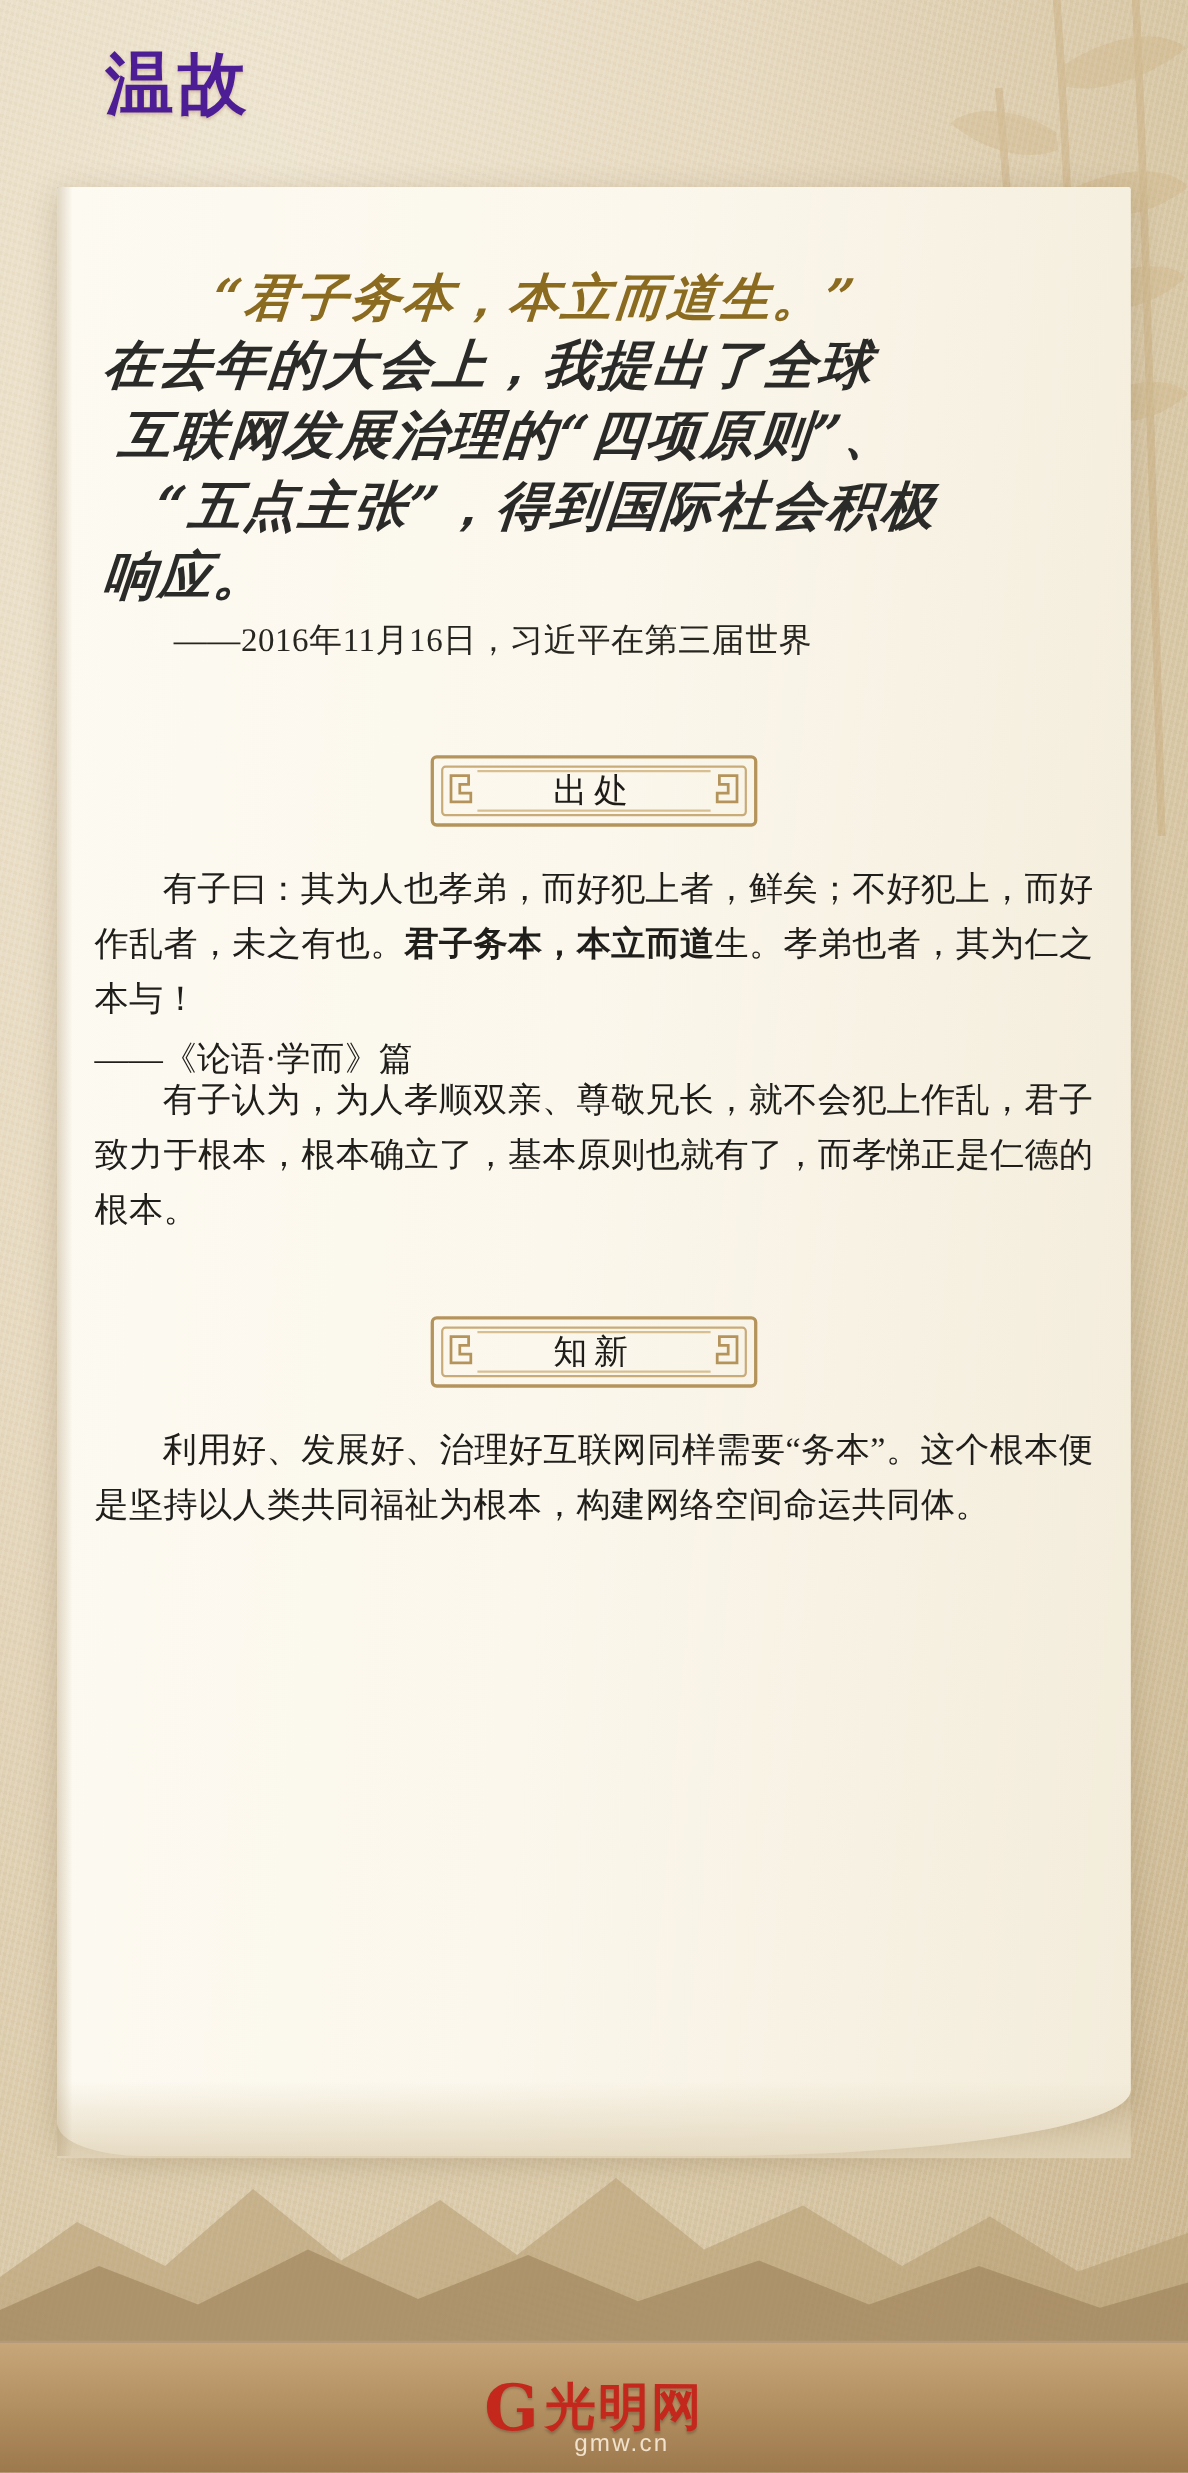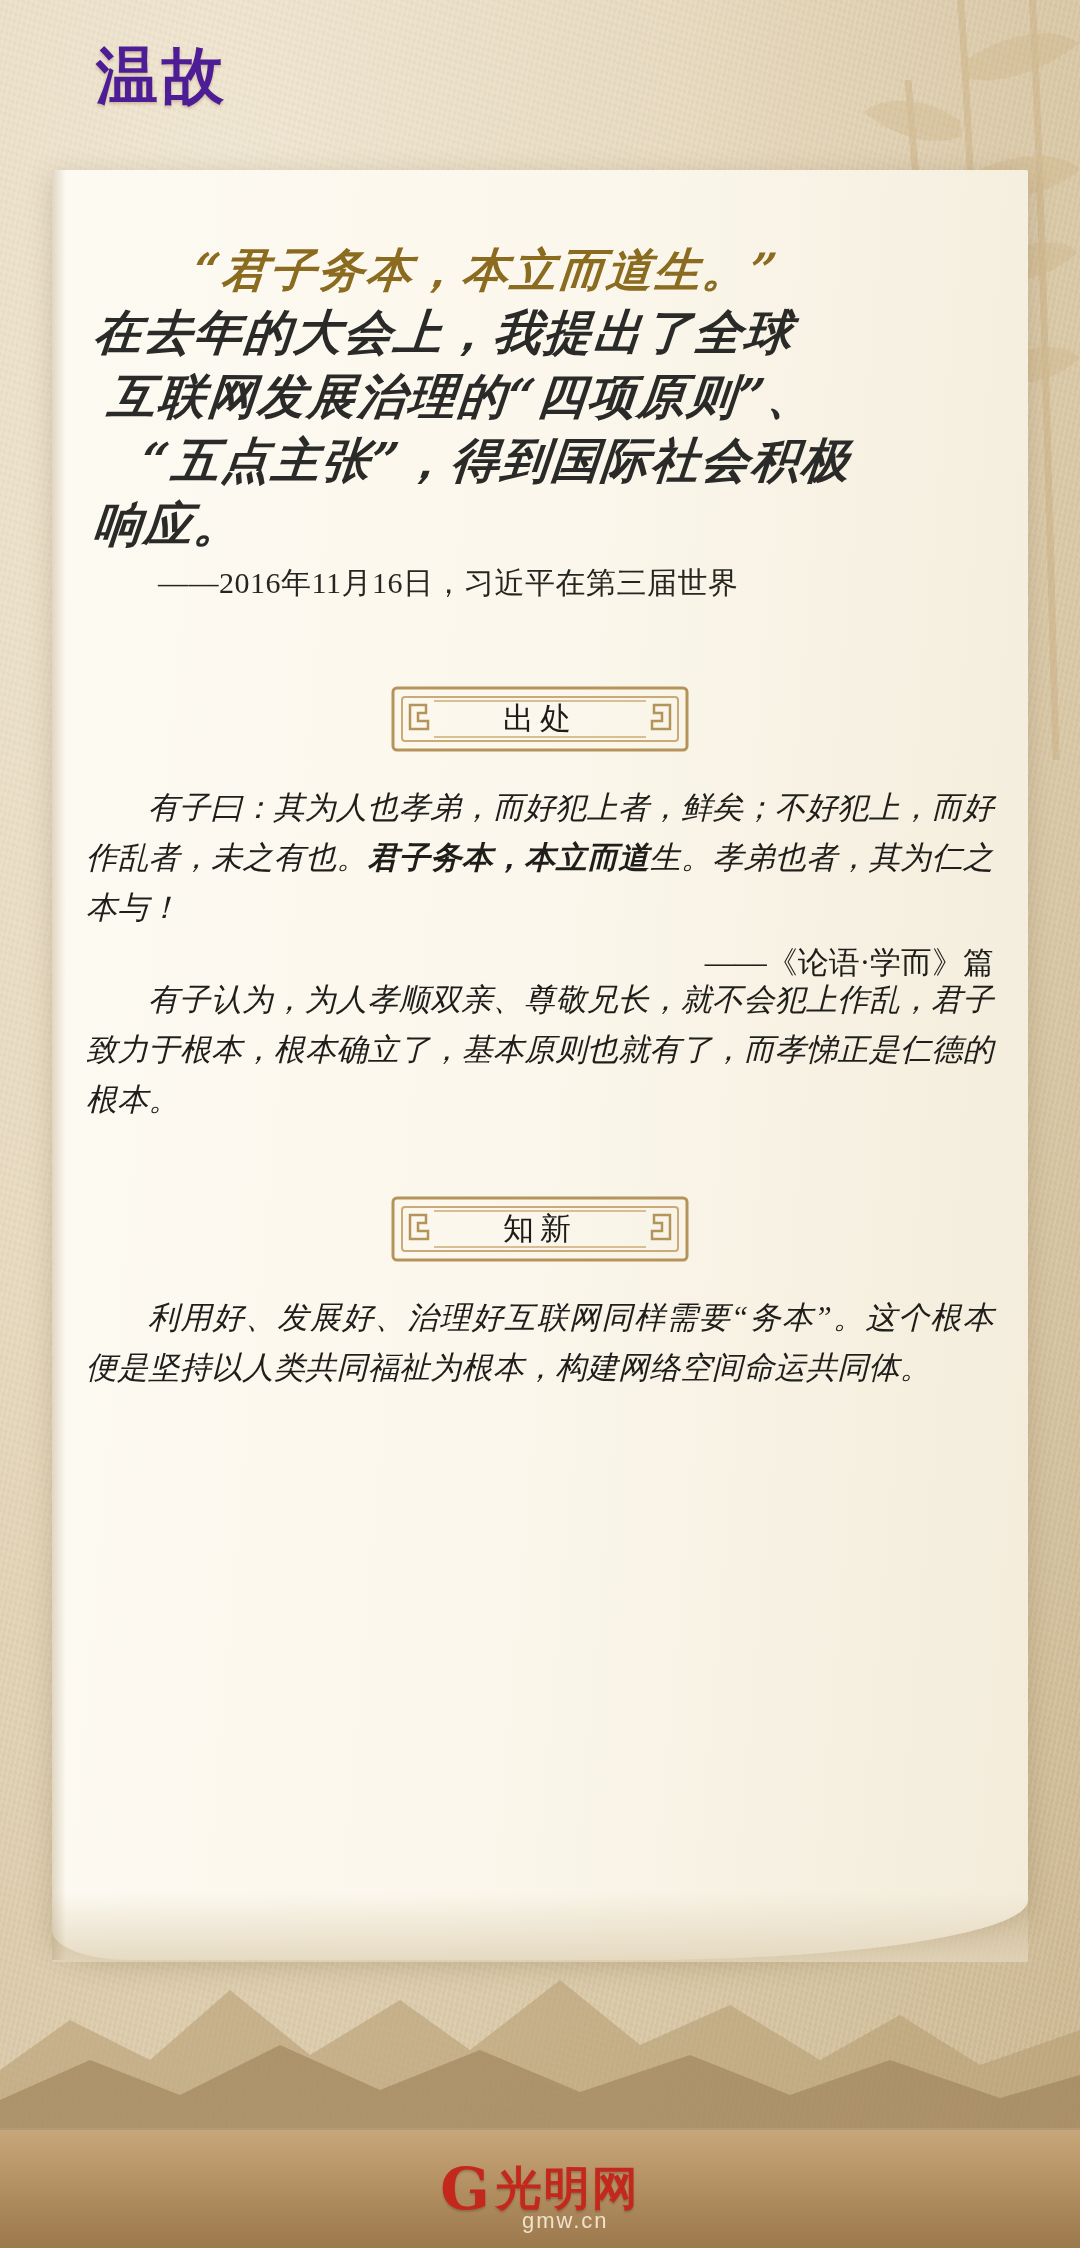--- a/index.html
+++ b/index.html
@@ -142,28 +142,27 @@
   }
 
   .section { position: absolute; left: 86px; width: 908px; }
   .sec-body {
     margin-top: 30px;
     font-size: 31px;
     line-height: 1.62;
     color: #1f1e1a;
     text-align: justify;
     letter-spacing: .3px;
-    font-style: italic;
   }
   .sec-body .p { text-indent: 62px; }
   .sec-body b { font-weight: bold; }
   .sec-attr {
     margin-top: 8px;
     font-size: 31px;
-    text-align: right;
+    text-align: left;
     color: #1f1e1a;
   }
 
   
   .mountain {
     position: absolute;
     left: 0; right: 0;
     bottom: 118px;
     height: 260px;
     pointer-events: none;

